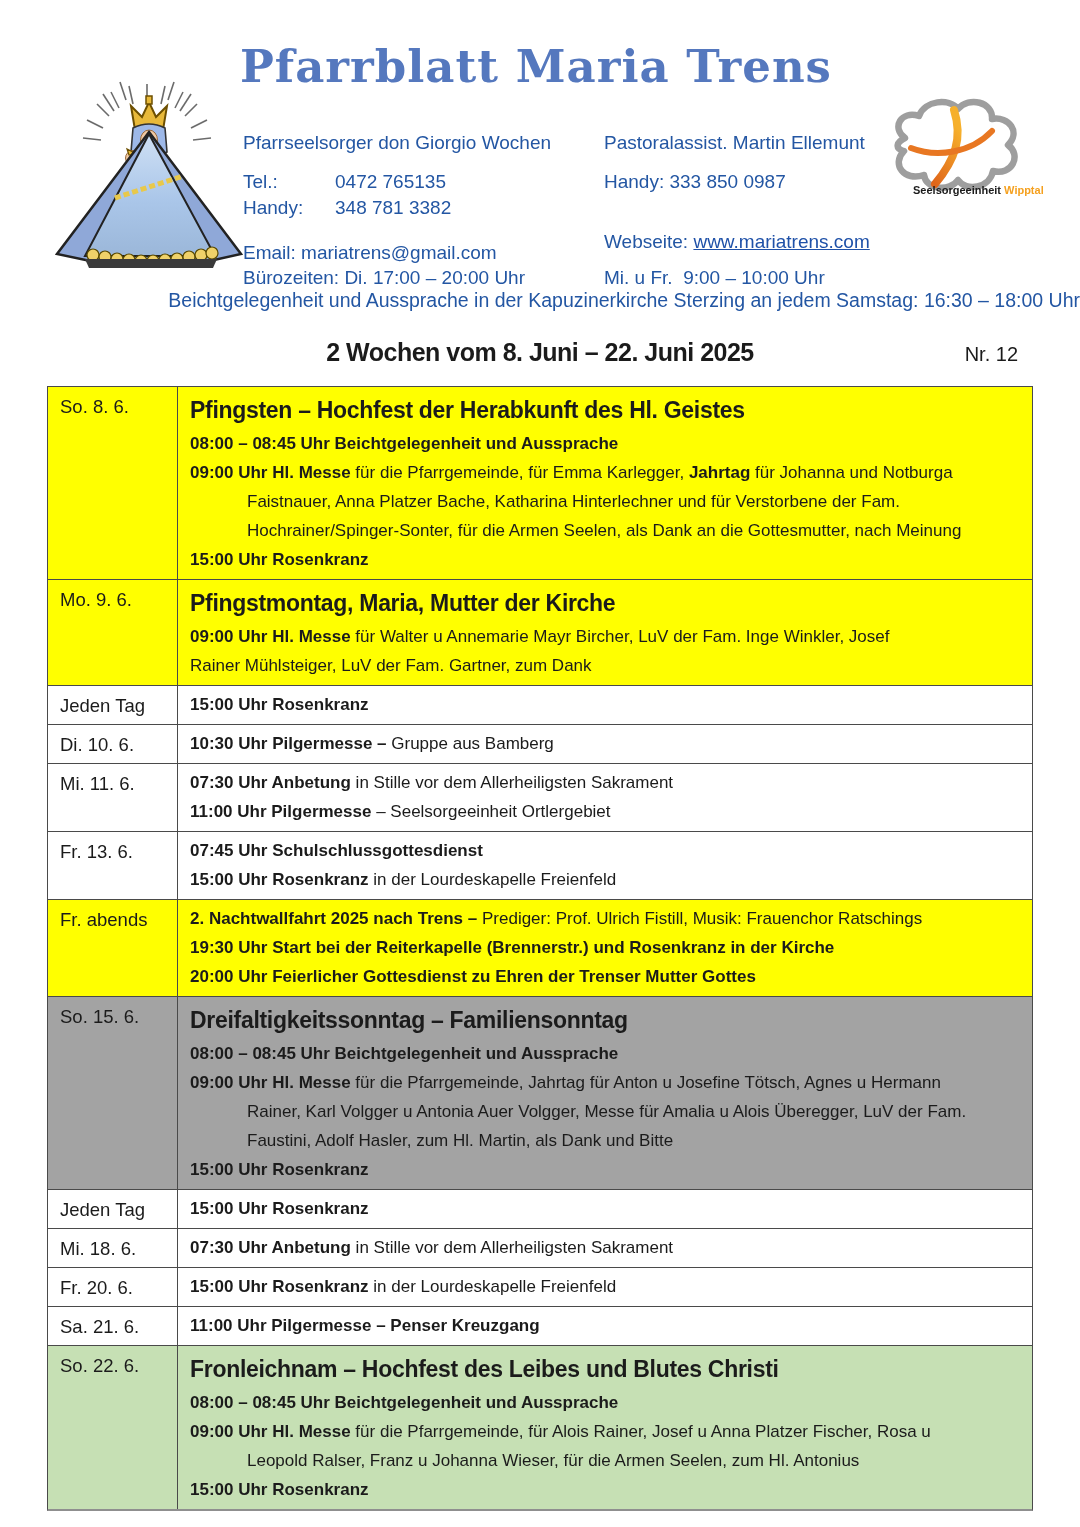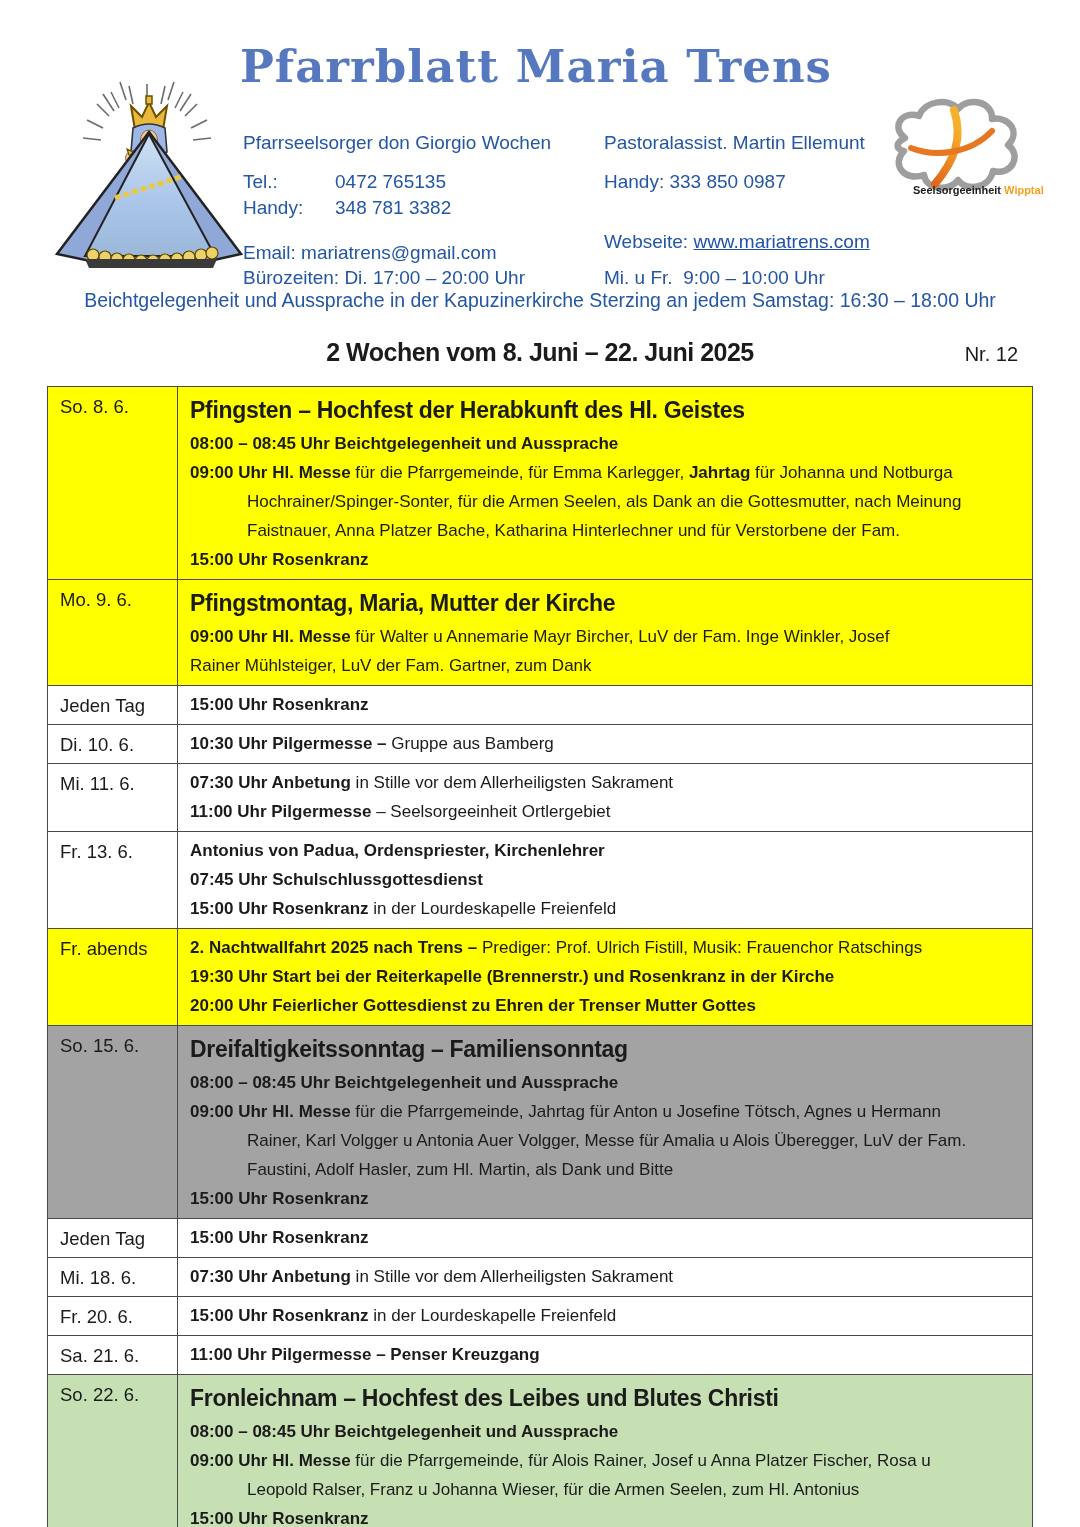--- a/index.html
+++ b/index.html
@@ -25,21 +25,21 @@
     font-family:"DejaVu Serif", serif;
     font-size:45px;font-weight:bold;color:var(--titleblue);
     letter-spacing:1px;white-space:nowrap;
   }
   .madonna{position:absolute;left:45px;top:76px;}
   .contact-line{position:absolute;font-size:19px;color:var(--blue);white-space:pre-wrap;line-height:26px;}
   .clabel{display:inline-block;min-width:92px;}
   .weblink{color:var(--link);text-decoration:underline;cursor:pointer;}
   .confession{
     position:absolute;top:289px;left:0;width:1080px;
-    text-align:center;font-size:19.5px;color:var(--blue);white-space:pre-wrap;
+    text-align:right;font-size:19.5px;color:var(--blue);white-space:pre-wrap;
   }
   .logo-box{position:absolute;left:875px;top:96px;}
   .logo-caption{
     position:absolute;left:873px;top:184px;width:160px;
     font-size:11px;font-weight:bold;white-space:nowrap;margin-left:40px;
   }
   .logo-caption .wipptal{color:var(--orange);}
   
   .issue-line{position:relative;height:44px;margin-top:8px;}
   .issue-title{
@@ -166,22 +166,22 @@
   <div class="issue-number">Nr. 12</div>
 </div>
 
 <div class="schedule">
     <div class="row" style="background: rgb(255, 255, 0);">
       <div class="date-cell">So. 8. 6.</div>
       <div class="content-cell">
         <div class="row-heading">Pfingsten – Hochfest der Herabkunft des Hl. Geistes</div>
         <div class="row-line"><span class="b">08:00 – 08:45 Uhr Beichtgelegenheit und Aussprache</span></div>
         <div class="row-line"><span class="b">09:00 Uhr Hl. Messe </span><span>für die Pfarrgemeinde, für Emma Karlegger, </span><span class="b">Jahrtag </span><span>für Johanna und Notburga</span></div>
+        <div class="row-line indent"><span>Faistnauer, Anna Platzer Bache, Katharina Hinterlechner und für Verstorbene der Fam.</span></div>
         <div class="row-line indent"><span>Hochrainer/Spinger-Sonter, für die Armen Seelen, als Dank an die Gottesmutter, nach Meinung</span></div>
-        <div class="row-line indent"><span>Faistnauer, Anna Platzer Bache, Katharina Hinterlechner und für Verstorbene der Fam.</span></div>
         <div class="row-line"><span class="b">15:00 Uhr Rosenkranz</span></div>
       </div>
     </div>
     <div class="row" style="background: rgb(255, 255, 0);">
       <div class="date-cell">Mo. 9. 6.</div>
       <div class="content-cell">
         <div class="row-heading">Pfingstmontag, Maria, Mutter der Kirche</div>
         <div class="row-line"><span class="b">09:00 Uhr Hl. Messe </span><span>für Walter u Annemarie Mayr Bircher, LuV der Fam. Inge Winkler, Josef</span></div>
         <div class="row-line"><span>Rainer Mühlsteiger, LuV der Fam. Gartner, zum Dank</span></div>
       </div>
@@ -201,21 +201,20 @@
     <div class="row" style="background: rgb(255, 255, 255);">
       <div class="date-cell">Mi. 11. 6.</div>
       <div class="content-cell">
         <div class="row-line"><span class="b">07:30 Uhr Anbetung </span><span>in Stille vor dem Allerheiligsten Sakrament</span></div>
         <div class="row-line"><span class="b">11:00 Uhr Pilgermesse </span><span>– Seelsorgeeinheit Ortlergebiet</span></div>
       </div>
     </div>
     <div class="row" style="background: rgb(255, 255, 255);">
       <div class="date-cell">Fr. 13. 6.</div>
       <div class="content-cell">
-        <div class="row-line"><span class="b">Antonius von Padua, Ordenspriester, Kirchenlehrer</span></div>
         <div class="row-line"><span class="b">07:45 Uhr Schulschlussgottesdienst</span></div>
         <div class="row-line"><span class="b">15:00 Uhr Rosenkranz </span><span>in der Lourdeskapelle Freienfeld</span></div>
       </div>
     </div>
     <div class="row" style="background: rgb(255, 255, 0);">
       <div class="date-cell">Fr. abends</div>
       <div class="content-cell">
         <div class="row-line"><span class="b">2. Nachtwallfahrt 2025 nach Trens – </span><span>Prediger: Prof. Ulrich Fistill, Musik: Frauenchor Ratschings</span></div>
         <div class="row-line"><span class="b">19:30 Uhr Start bei der Reiterkapelle (Brennerstr.) und Rosenkranz in der Kirche</span></div>
         <div class="row-line"><span class="b">20:00 Uhr Feierlicher Gottesdienst zu Ehren der Trenser Mutter Gottes</span></div>

